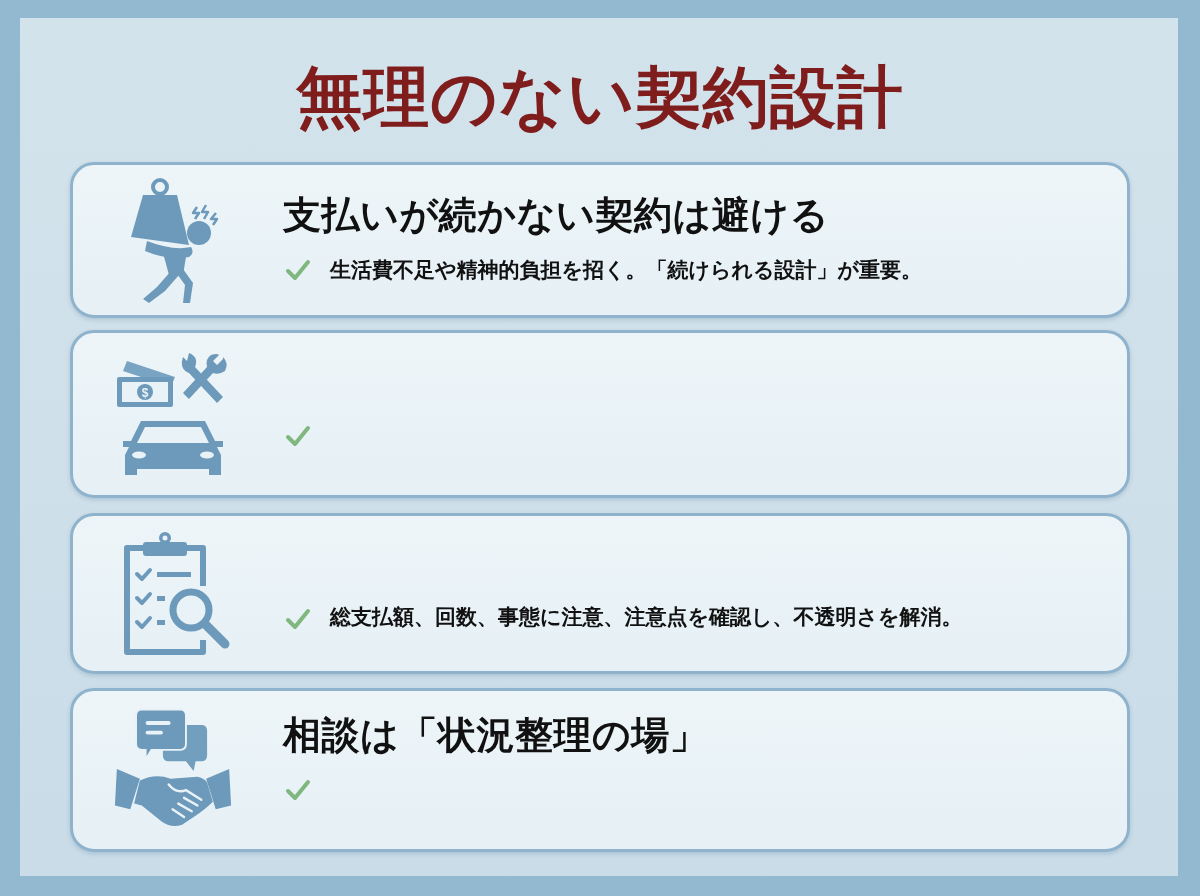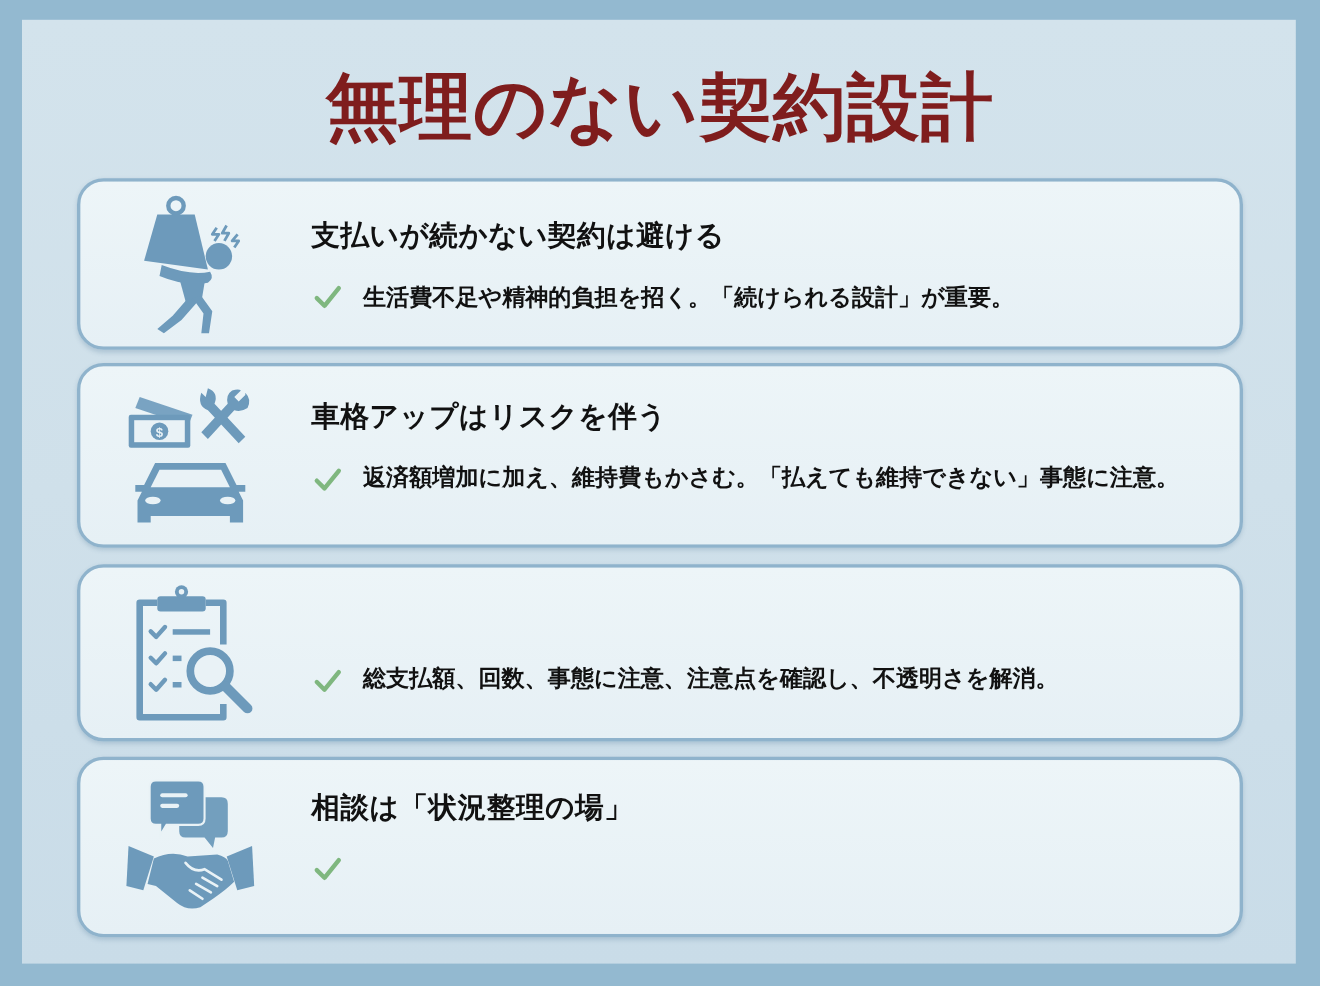--- a/index.html
+++ b/index.html
@@ -22,21 +22,21 @@
     position: absolute; left: 70px; width: 1054px;
     border: 3px solid #8fb3cc; border-radius: 24px;
     background: linear-gradient(180deg, #edf5f8 0%, #e6f0f5 100%);
     box-shadow: 0 2px 4px rgba(80,120,150,0.25);
   }
   .card .icon {
     position: absolute; left: 40px; width: 120px;
   }
   .card .icon svg { display: block; width: 100%; height: 100%; }
   .card .heading {
-    position: absolute; left: 210px; font-size: 26px; font-weight: bold; color: #111;
+    position: absolute; left: 210px; font-size: 38px; font-weight: bold; color: #111;
     line-height: 44px; white-space: nowrap; letter-spacing: 0.5px;
   }
   .card .check {
     position: absolute; left: 210px; width: 30px; height: 30px;
   }
   .card .body {
     position: absolute; left: 257px; right: 20px; font-size: 21px; font-weight: bold; color: #111;
     line-height: 34px;
   }
 </style>
@@ -88,25 +88,23 @@
         <path d="M70 10 Q66 22 76 26 L104 56 L110 50 L82 20 Q86 10 76 6 L74 14 L70 10 Z"></path>
         <path d="M110 10 Q116 16 112 24 Q106 28 100 26 L76 52 L70 46 L94 20 Q92 12 98 8 Q104 6 106 8 L100 14 L104 18 L110 12 Z"></path>
 
         <path d="M28 74 L92 74 L102 94 L110 94 L110 100 L104 100 L108 108 L108 128 L96 128 L96 122 L24 122 L24 128 L12 128 L12 108 L16 100 L10 100 L10 94 L18 94 Z"></path>
         <path d="M32 80 L88 80 L96 96 L24 96 Z" fill="#e9f2f6"></path>
         <ellipse cx="26" cy="108" rx="7" ry="3.5" fill="#e9f2f6"></ellipse>
         <ellipse cx="94" cy="108" rx="7" ry="3.5" fill="#e9f2f6"></ellipse>
       </g>
     </svg>
   </div>
-  <div class="heading" style="top:24px;">車格アップはリスクを伴う</div>
   <svg class="check" viewBox="0 0 30 30" style="top:88px;">
     <path d="M5 16 L12 23 L25 7" fill="none" stroke="#7fb77f" stroke-width="4" stroke-linecap="round" stroke-linejoin="round"></path>
   </svg>
-  <div class="body" style="top:84px;">返済額増加に加え、維持費もかさむ。「払えても維持できない」事態に注意。</div>
 </div>
 
 <div class="card" style="top:513px; height:155px;">
   <div class="icon" style="top:14px; height:128px;">
     <svg viewBox="0 0 120 128">
       <g fill="none" stroke="#6d9abb" stroke-width="6" stroke-linejoin="round">
         <path d="M30 18 L14 18 L14 122 L90 122 L90 110"></path>
         <path d="M74 18 L90 18 L90 56"></path>
       </g>
       <g fill="#6d9abb">

